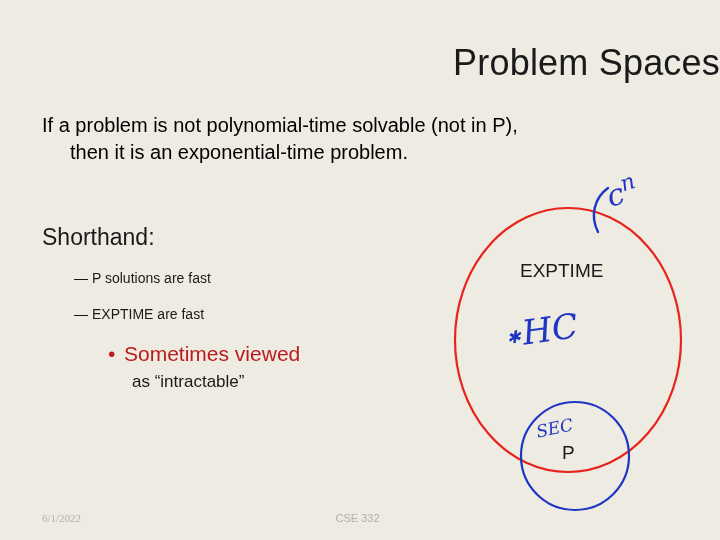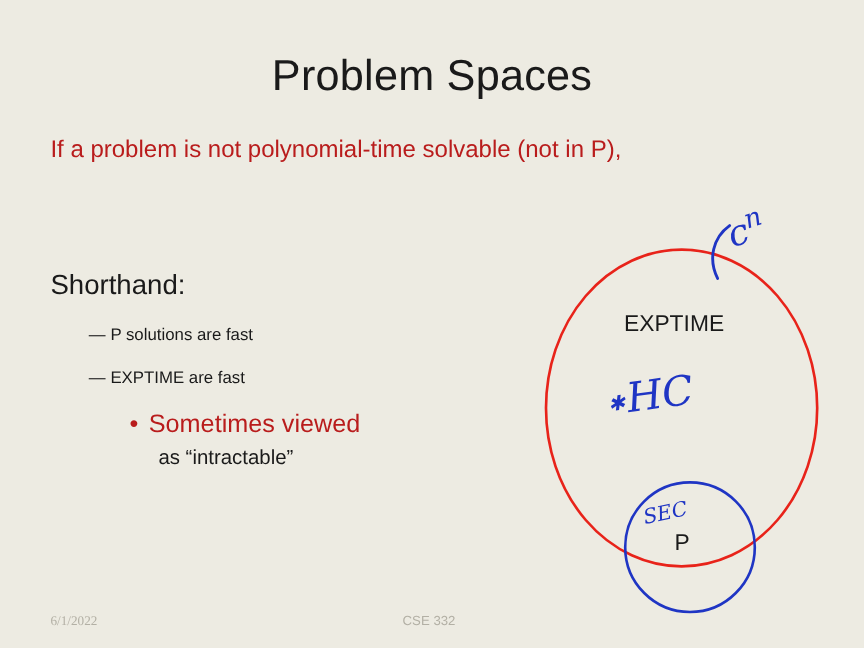--- a/index.html
+++ b/index.html
@@ -16,33 +16,33 @@
   }
   .slide {
     position: absolute;
     inset: 0;
   }
   .title {
     position: absolute;
     top: 42px;
     left: 0;
     width: 720px;
-    text-align: center;
+    text-align: right;
     font-size: 36px;
     color: #1a1a1a;
     font-weight: normal;
     letter-spacing: 0.2px;
   }
   .body-text {
     position: absolute;
     left: 42px;
     top: 112px;
     width: 630px;
     font-size: 20px;
-    color: #b91c1c;
+    color: #000000;
     line-height: 1.35;
   }
   .body-text .indent {
     display: block;
     padding-left: 28px;
   }
   .shorthand {
     position: absolute;
     left: 42px;
     top: 224px;
@@ -172,20 +172,21 @@
 </style>
 </head>
 <body>
 
 <div class="slide">
 
   <div class="title">Problem Spaces</div>
 
   <div class="body-text">
     <span>If a problem is not polynomial-time solvable (not in P),</span>
+    <span class="indent">then it is an exponential-time problem.</span>
   </div>
 
   <div class="shorthand">Shorthand:</div>
 
   <div class="bullet-l1 b1">
     <span class="dash">—</span><span>P solutions are fast</span>
   </div>
 
   <div class="bullet-l1 b2">
     <span class="dash">—</span><span>EXPTIME are fast</span>

